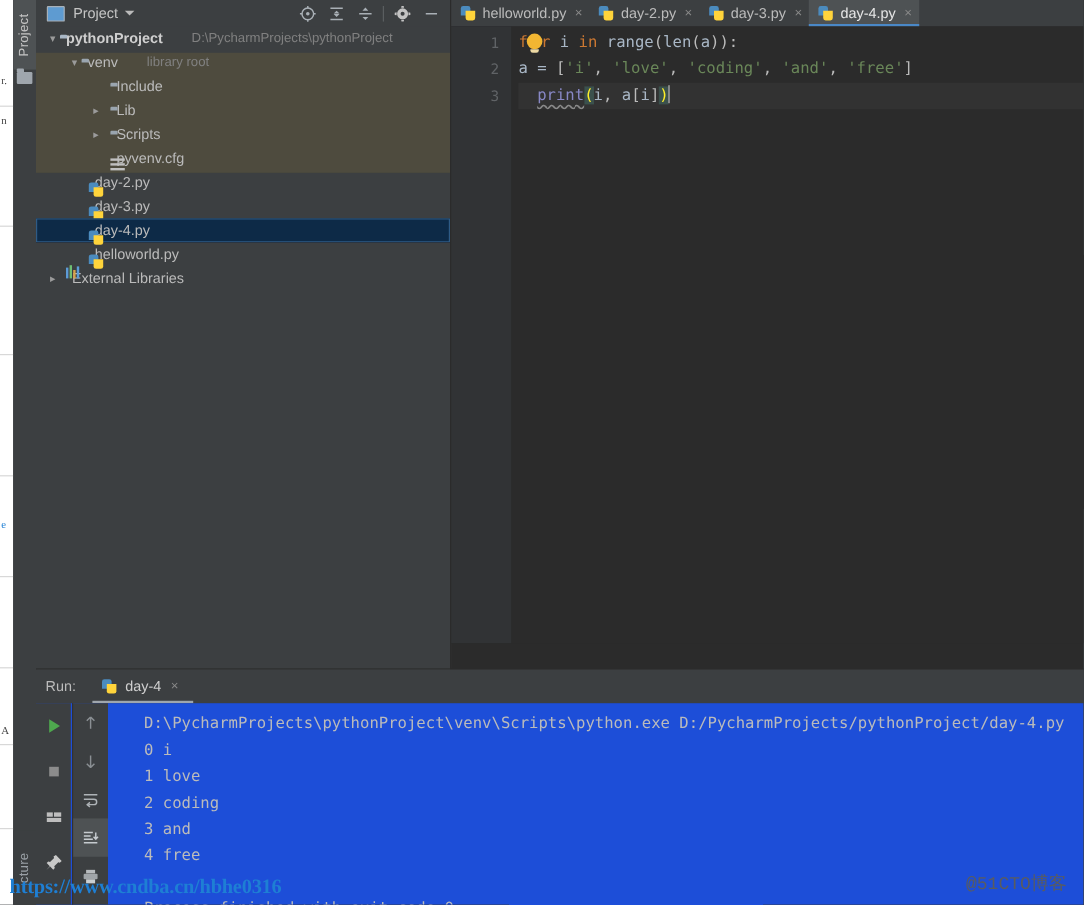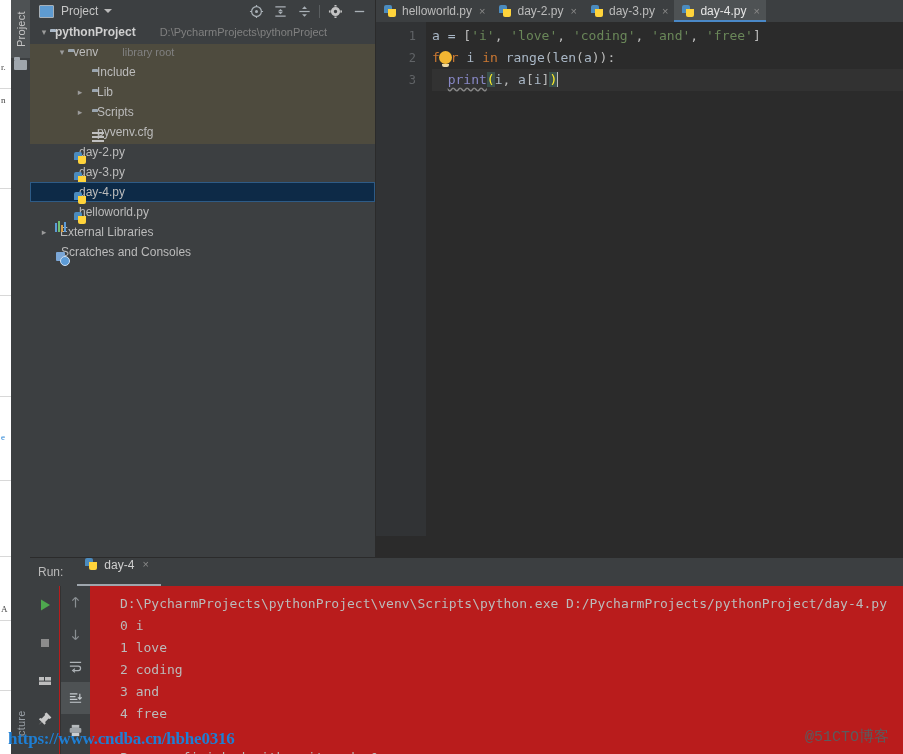--- a/index.html
+++ b/index.html
@@ -97,26 +97,26 @@
   .caret{display:inline-block;width:1px;height:15px;background:#BBBBBB;vertical-align:-3px;}
 
   .breadcrumb{position:absolute;left:0;bottom:0;width:527px;height:22px;background:#3C3F41;
               display:flex;align-items:center;color:#A8A8A8;font-size:12px;}
   .breadcrumb span{margin-left:55px;}
 
   
   .run-panel{position:absolute;left:30px;top:558px;width:873px;height:196px;background:#3C3F41;}
   .run-head{position:absolute;left:0;top:0;width:873px;height:28px;display:flex;align-items:center;}
   .run-label{margin-left:8px;color:#BBBBBB;font-size:12px;}
-  .run-tab{margin-left:22px;height:28px;display:flex;font-size:12px;color:#CFCFCF;position:relative;padding-right:4px;}
+  .run-tab{margin-left:22px;height:28px;display:flex;align-items:center;font-size:12px;color:#CFCFCF;position:relative;padding-right:4px;}
   .run-tab:after{content:"";position:absolute;left:-8px;bottom:0;width:calc(100% + 16px);height:2px;background:#9FA6AD;}
   .run-tab .ic-py{margin-right:6px;}
   .run-tab .x{margin-left:8px;color:#8A8A8A;font-size:11px;}
 
-  .run-body{position:absolute;left:0;top:28px;width:873px;height:168px;background:#b91c1c;}
+  .run-body{position:absolute;left:0;top:28px;width:873px;height:168px;background:#1d4ed8;}
   .tcol{position:absolute;top:0;width:29px;height:168px;background:#3C3F41;}
   .tcol.a{left:0;}
   .tcol.b{left:30px;border-left:1px solid #323232;}
   .tcol .tb{width:29px;height:38px;display:flex;align-items:center;justify-content:center;cursor:default;}
   .tcol.b .tb{height:32px;}
   .tcol .tb.on{background:#4E5254;}
   .console{position:absolute;left:60px;top:0;right:0;height:168px;overflow:hidden;
            font-family:"DejaVu Sans Mono",monospace;font-size:13px;color:#BBBBBB;padding:7px 0 0 30px;box-sizing:border-box;}
   .console div{height:22px;line-height:22px;white-space:pre;}
 
@@ -268,24 +268,20 @@
           <span class="ic-bars">
             <i style="left:0;height:9px;background:#5C9BD6"></i>
             <i style="left:3px;height:11px;background:#6FBF73"></i>
             <i style="left:6px;height:7px;background:#D6A14B"></i>
             <i style="left:9px;height:10px;background:#5C9BD6"></i>
           </span>
         </span>
         <span class="lbl">External Libraries</span>
       </div>
 
-      <div class="row" style="padding-left:26px">
-        <span class="ficon"><span class="ic-scr"><span class="p"></span><span class="c"></span></span></span>
-        <span class="lbl">Scratches and Consoles</span>
-      </div>
     </div>
   </div>
 
   <div class="editor-area">
 
     <div class="tabbar">
       <div class="tab">
         <span class="ic-py">
             <span class="b"></span>
             <span class="y"></span>
@@ -321,22 +317,22 @@
 
     <div class="code">
       <div class="gutter">
         <div>1</div>
         <div>2</div>
         <div>3</div>
       </div>
       <div class="gutter-line"></div>
 
       <div class="codelines">
+        <div class="cl"><span class="t-kw">f</span><span class="bulb"></span><span class="t-kw">r</span> <span class="t-id">i</span> <span class="t-kw">in</span> <span class="t-id">range</span>(<span class="t-id">len</span>(<span class="t-id">a</span>)):</div>
         <div class="cl"><span class="t-id">a</span> <span class="t-id">=</span> [<span class="t-str">'i'</span>, <span class="t-str">'love'</span>, <span class="t-str">'coding'</span>, <span class="t-str">'and'</span>, <span class="t-str">'free'</span>]</div>
-        <div class="cl"><span class="t-kw">f</span><span class="bulb"></span><span class="t-kw">r</span> <span class="t-id">i</span> <span class="t-kw">in</span> <span class="t-id">range</span>(<span class="t-id">len</span>(<span class="t-id">a</span>)):</div>
         <div class="cl cur">  <span class="t-fn squig">print</span><span class="t-brk">(</span><span class="t-id">i</span>, <span class="t-id">a</span>[<span class="t-id">i</span>]<span class="t-brk">)</span><span class="caret"></span></div>
       </div>
     </div>
 
   </div>
 
   <div class="hsplit"></div>
 
   <div class="run-panel">
     <div class="run-head">

